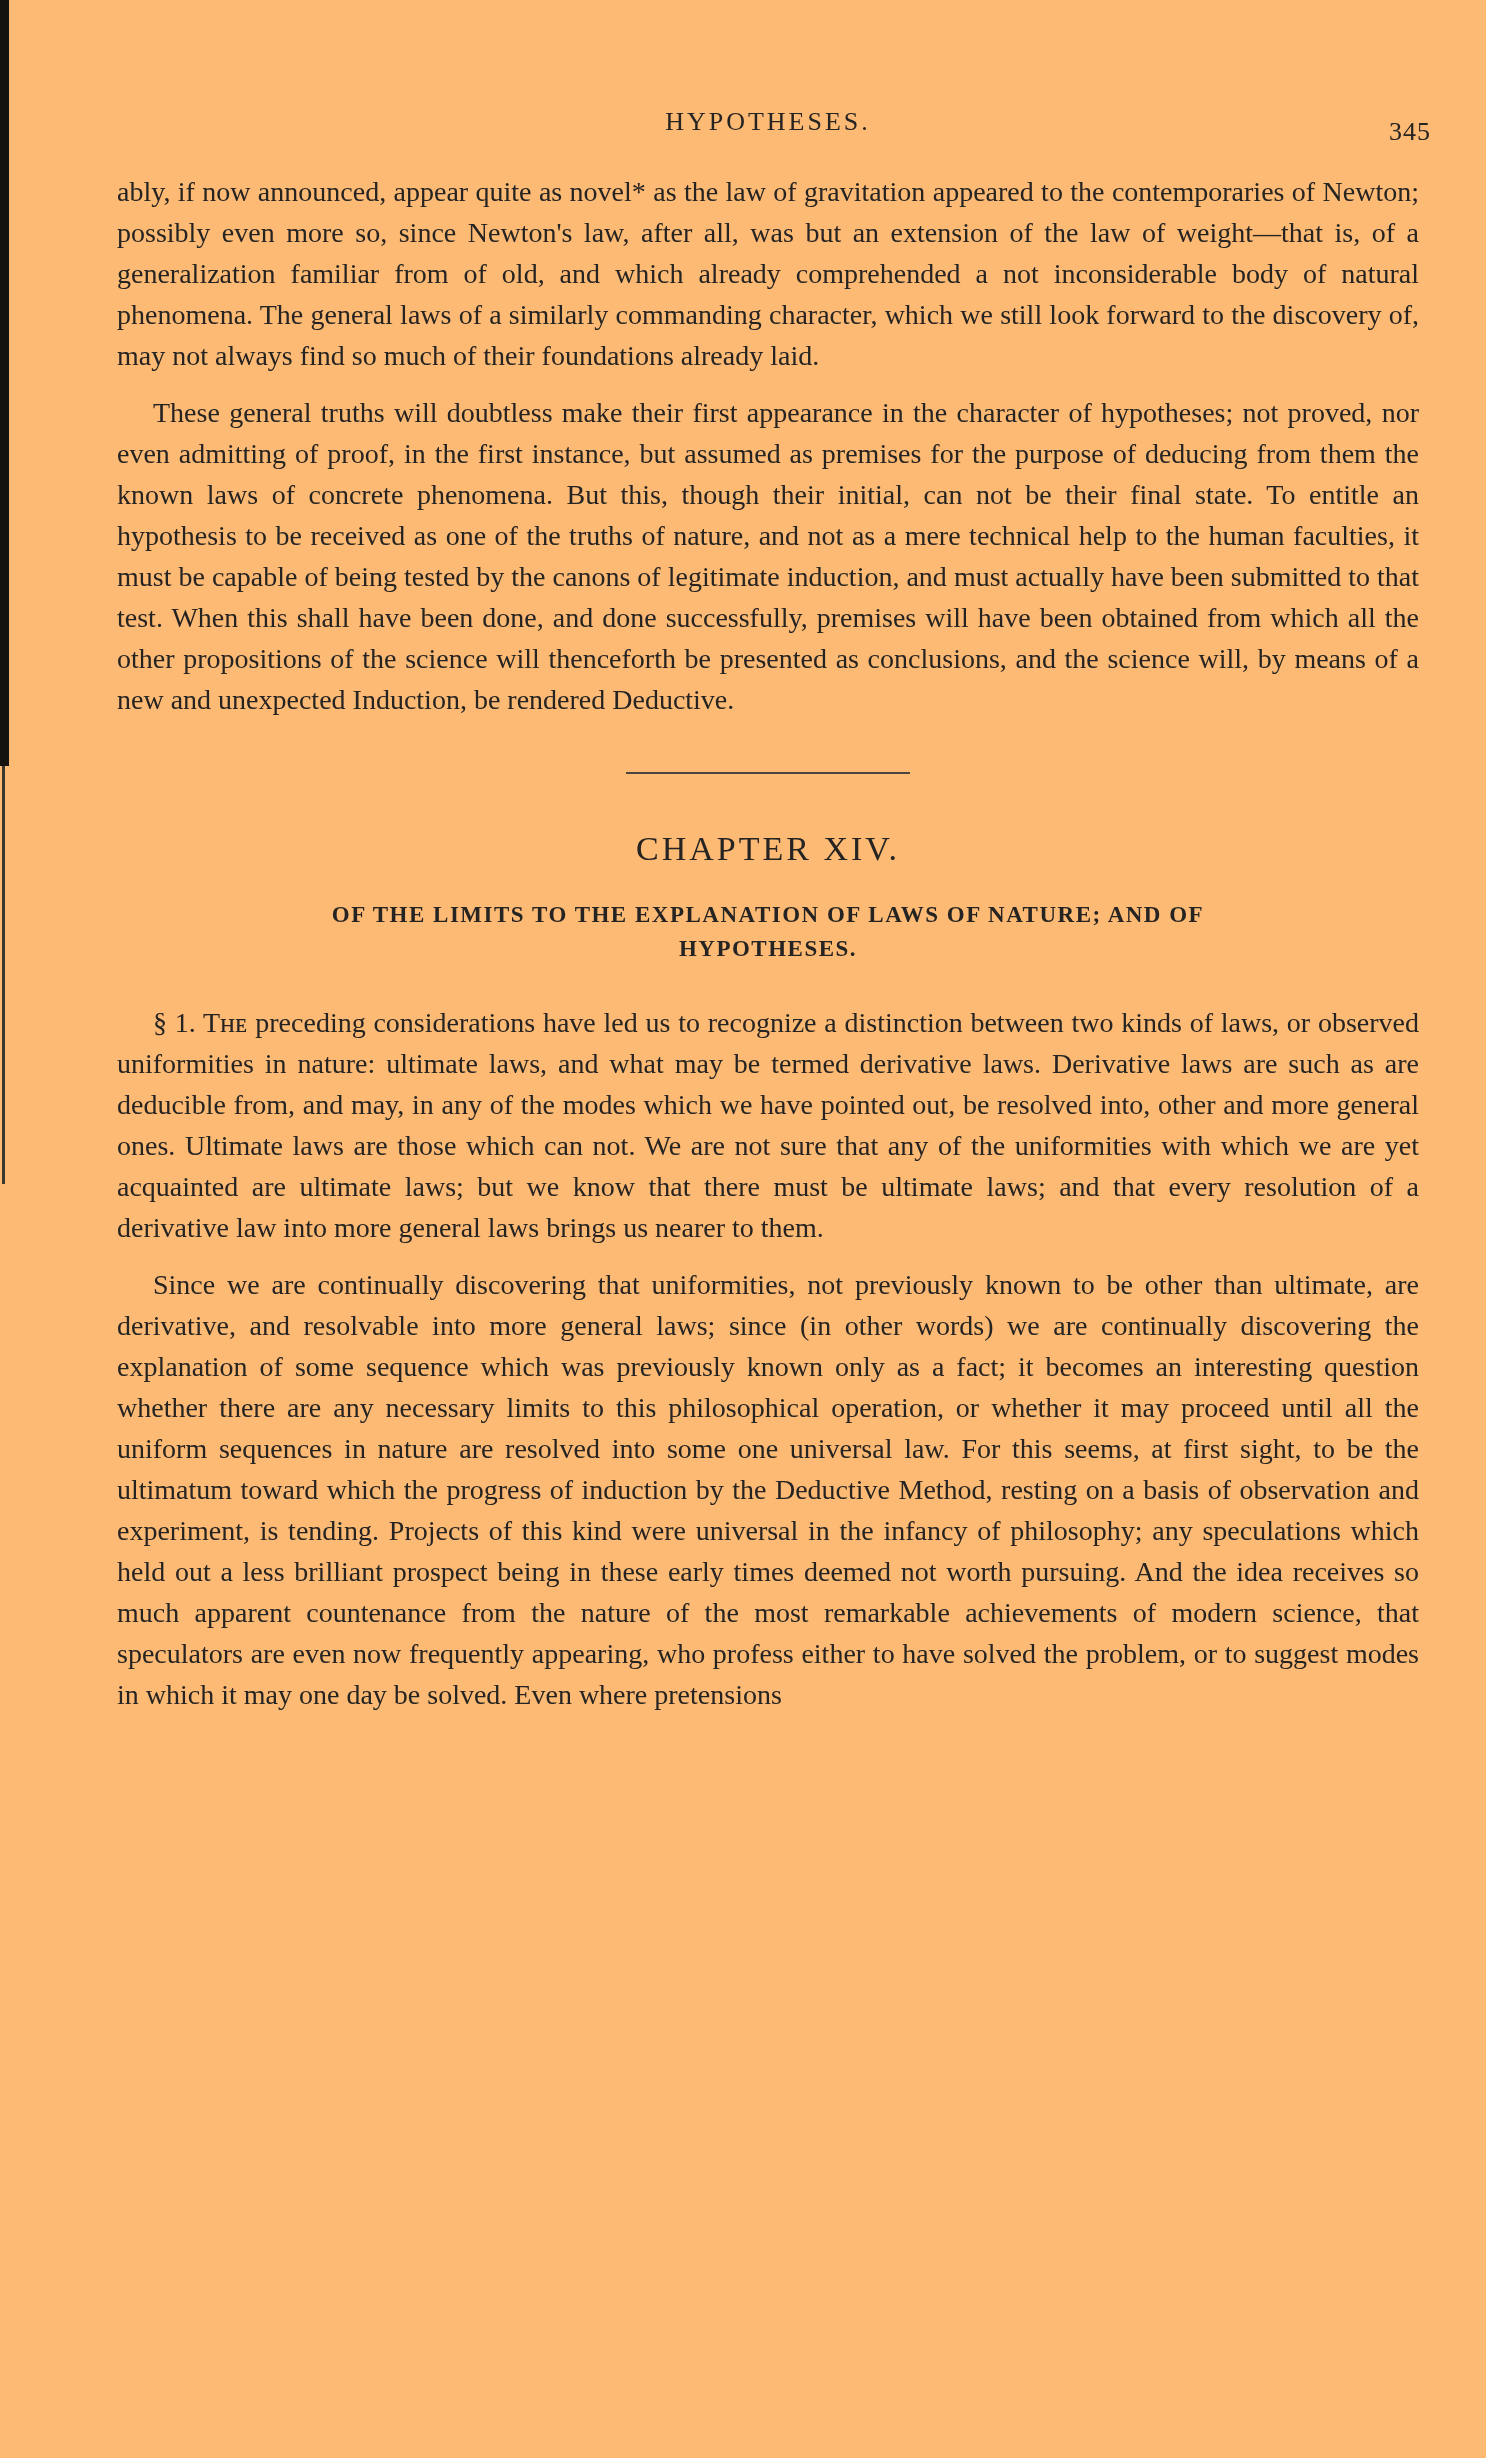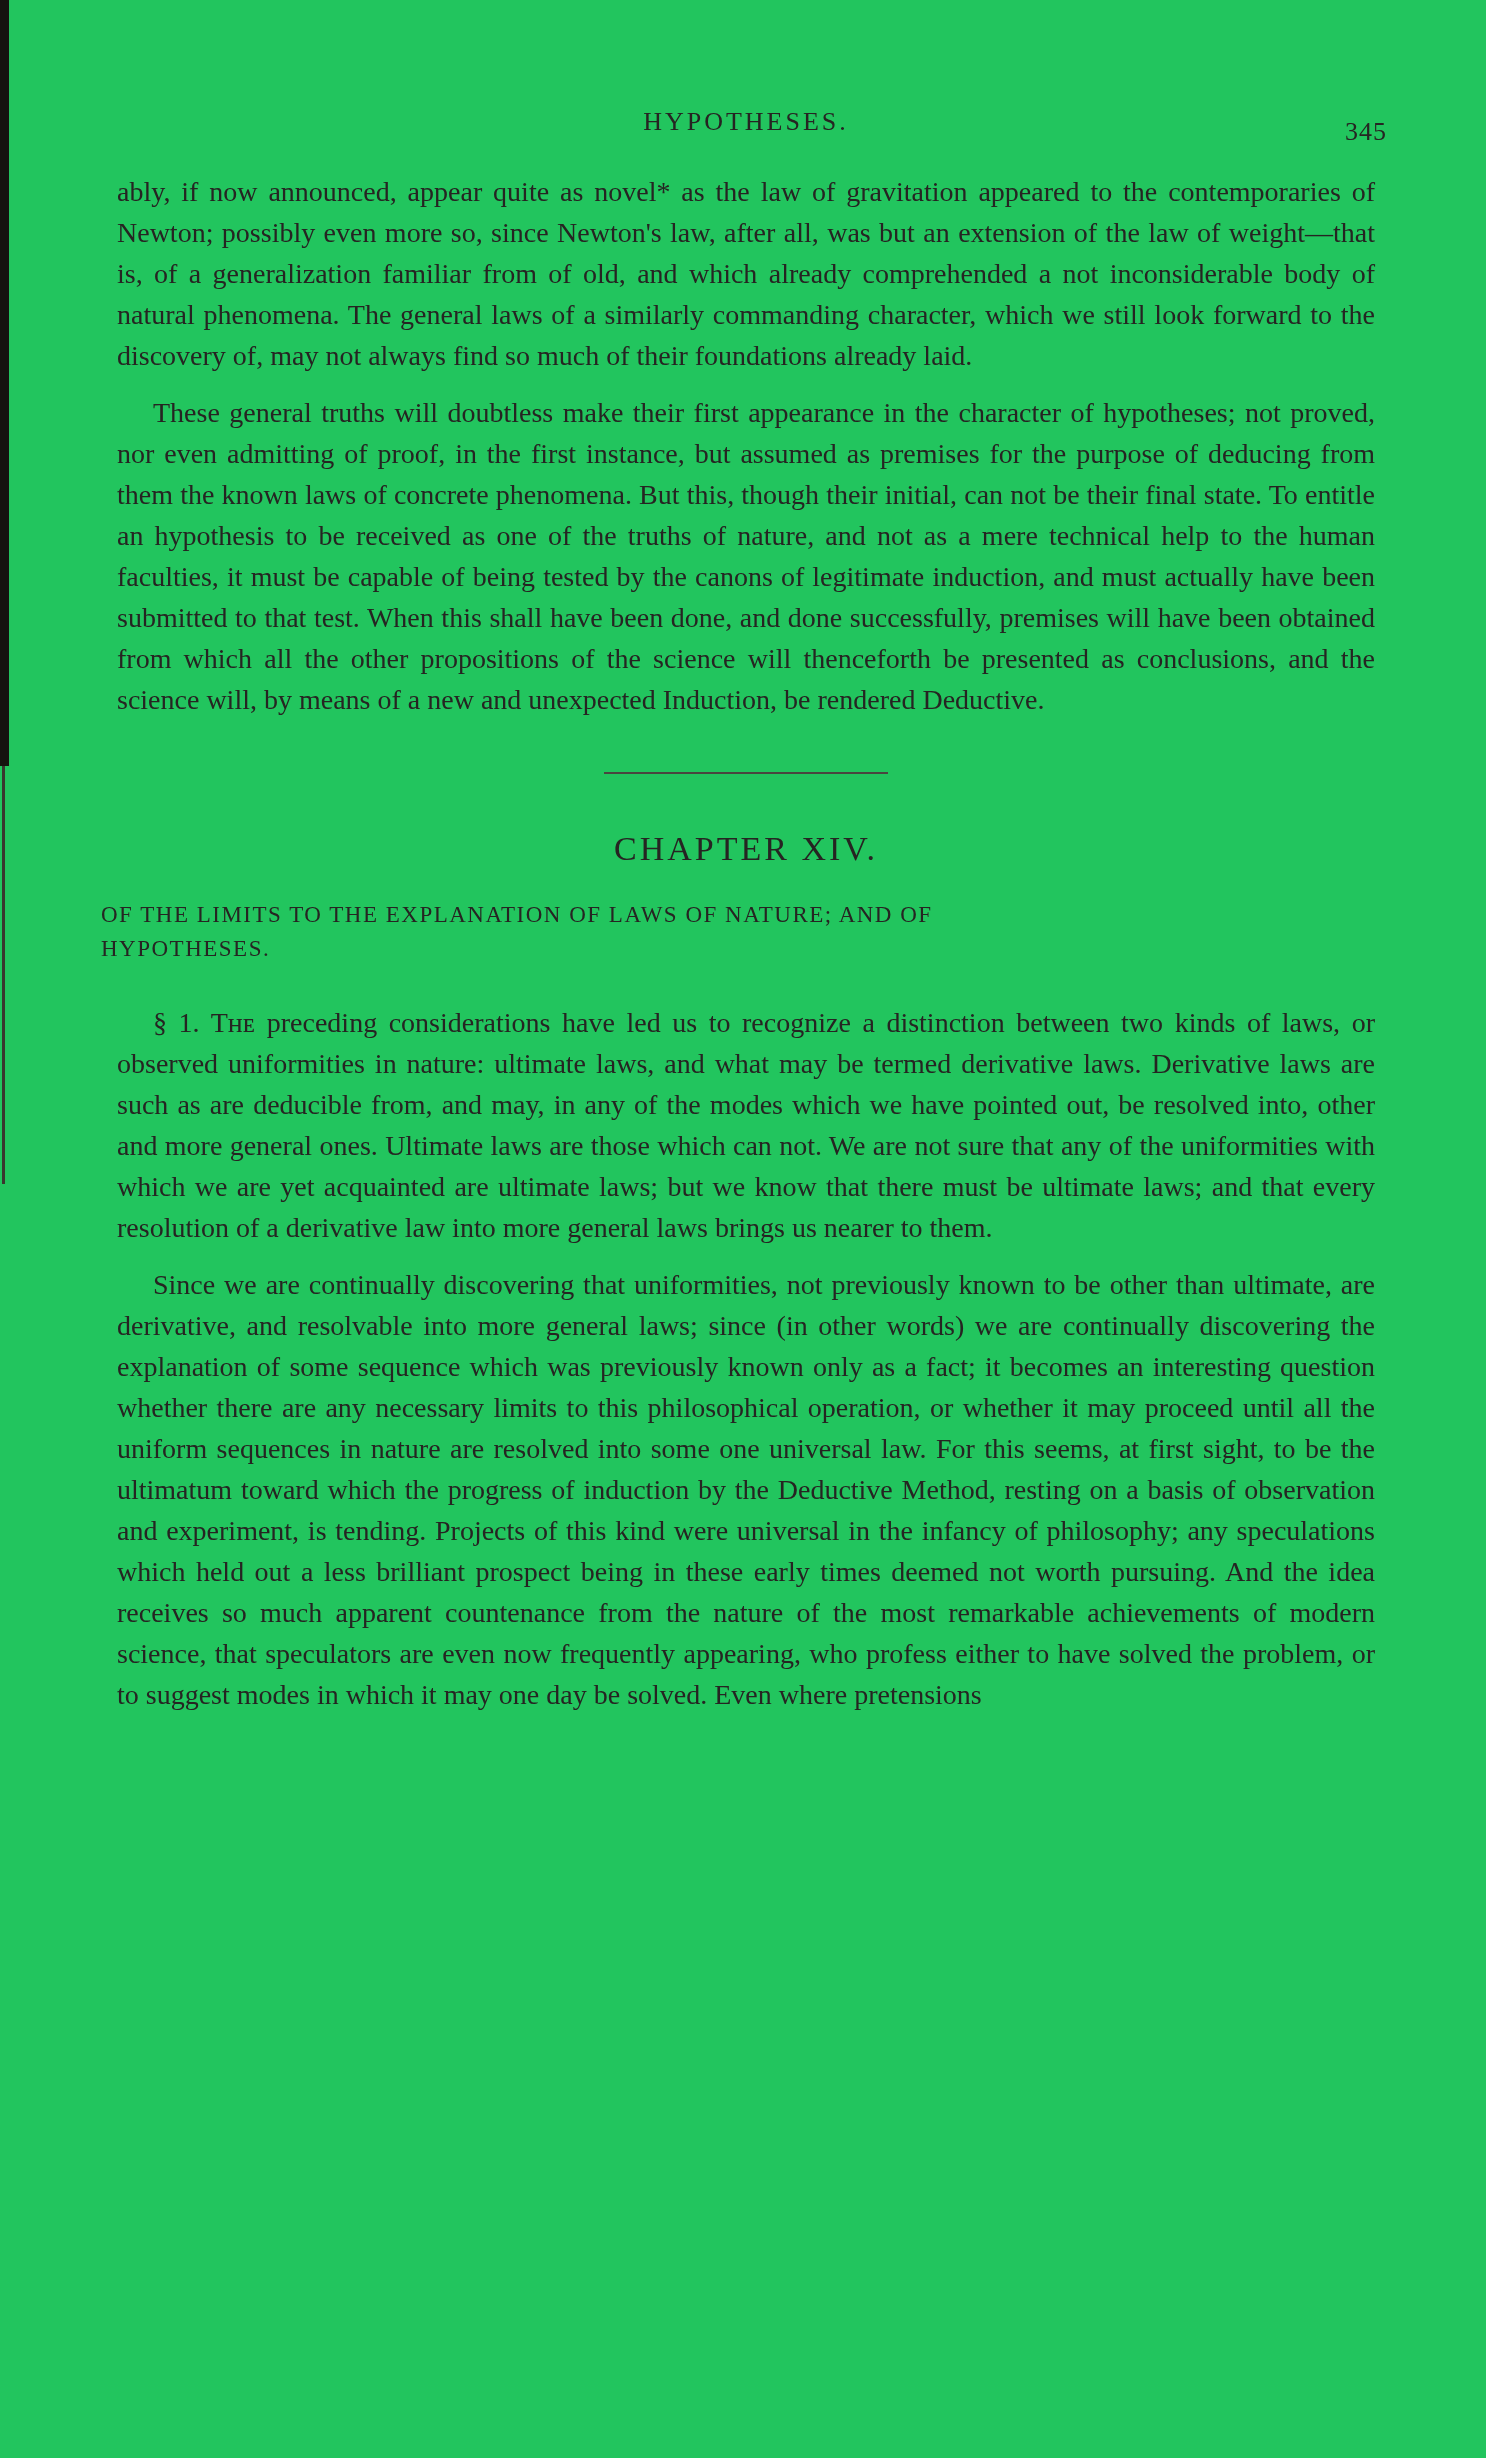--- a/index.html
+++ b/index.html
@@ -5,23 +5,23 @@
   html, body {
     margin: 0;
     padding: 0;
     background: #dedcd6;
   }
   .page {
     position: relative;
     width: 1487px;
     height: 2459px;
     margin: 0 auto;
-    background: #22c55e;
+    background: #fdba74;
     box-sizing: border-box;
-    padding: 107px 96px 0 101px;
+    padding: 107px 52px 0 101px;
     font-family: "Liberation Serif", "DejaVu Serif", serif;
     color: #262422;
     overflow: hidden;
   }
   .scan-bar {
     position: absolute;
     left: 0;
     top: 0;
     width: 9px;
     height: 766px;
@@ -65,23 +65,23 @@
     margin: 52px auto 56px auto;
   }
   .chapter-title {
     text-align: center;
     font-size: 34px;
     font-weight: normal;
     letter-spacing: 3px;
     margin: 0 0 30px 0;
   }
   .chapter-subtitle {
-    text-align: left;
+    text-align: center;
     font-size: 23px;
-    font-weight: normal;
+    font-weight: bold;
     letter-spacing: 1.5px;
     line-height: 34px;
     margin: 15px 0 36px 0;
   }
   .footnote {
     margin-top: 22px;
     font-size: 24.4px;
     line-height: 33px;
     text-align: justify;
     text-indent: 24px;

